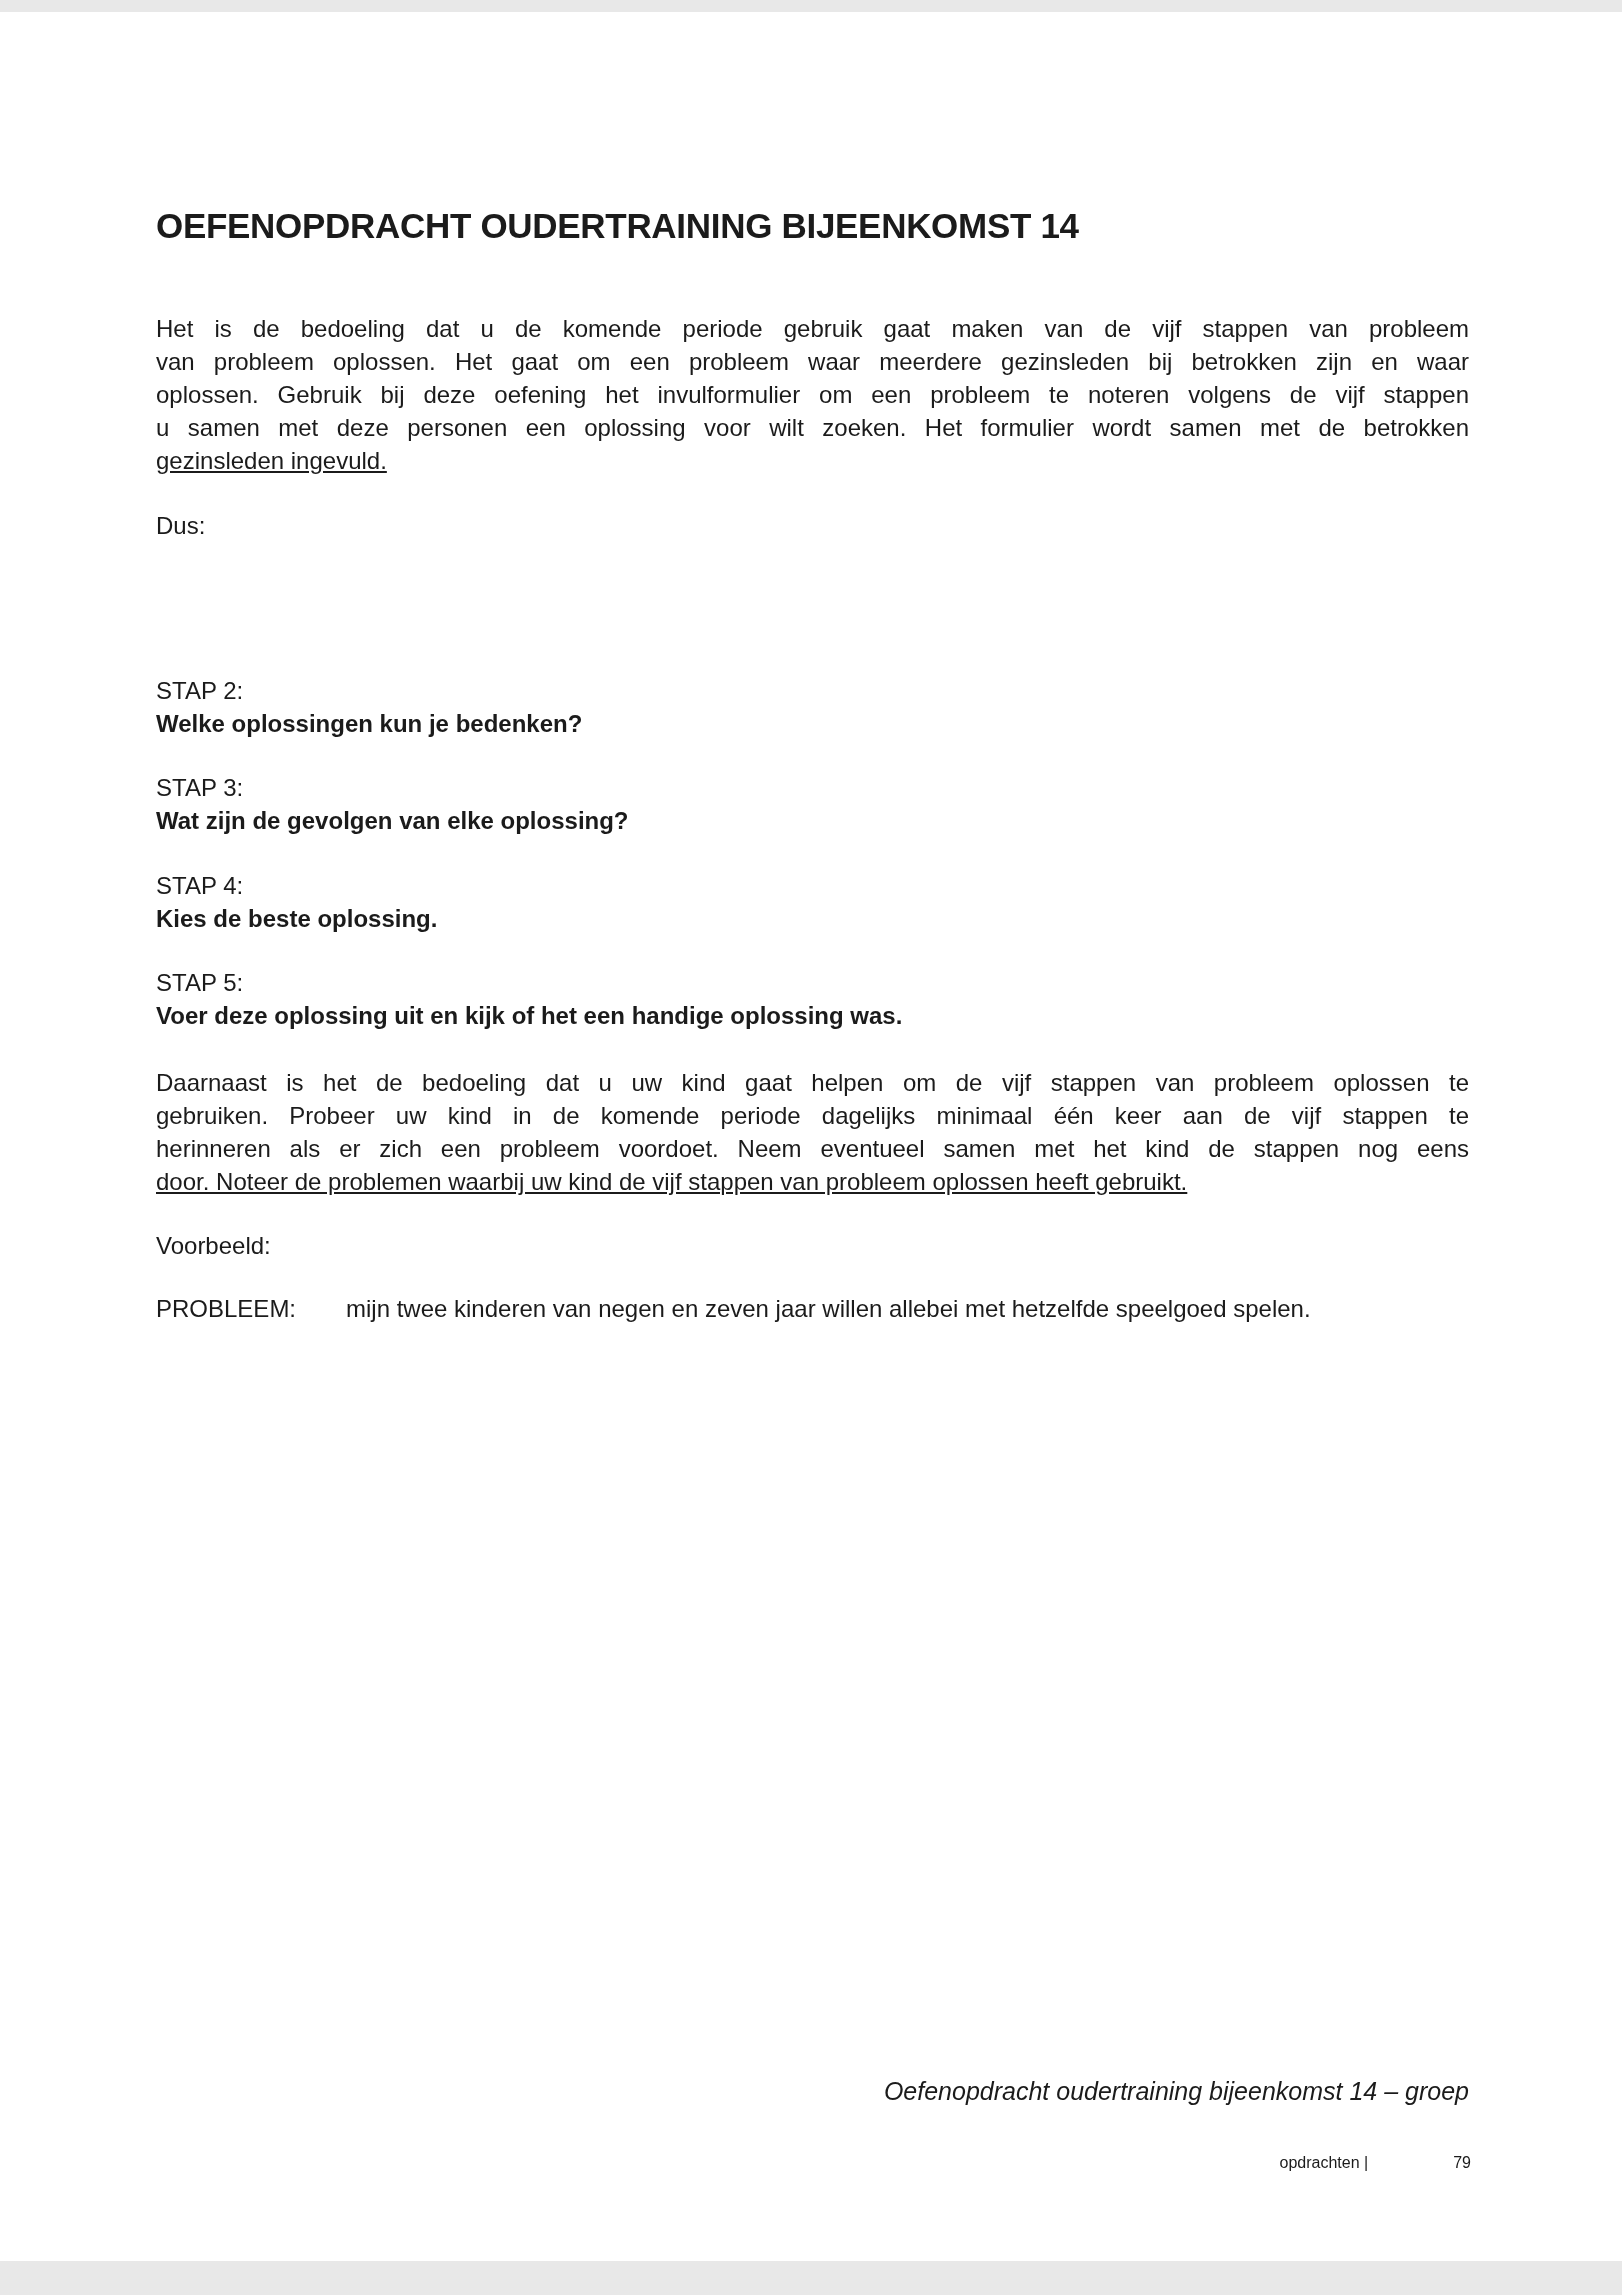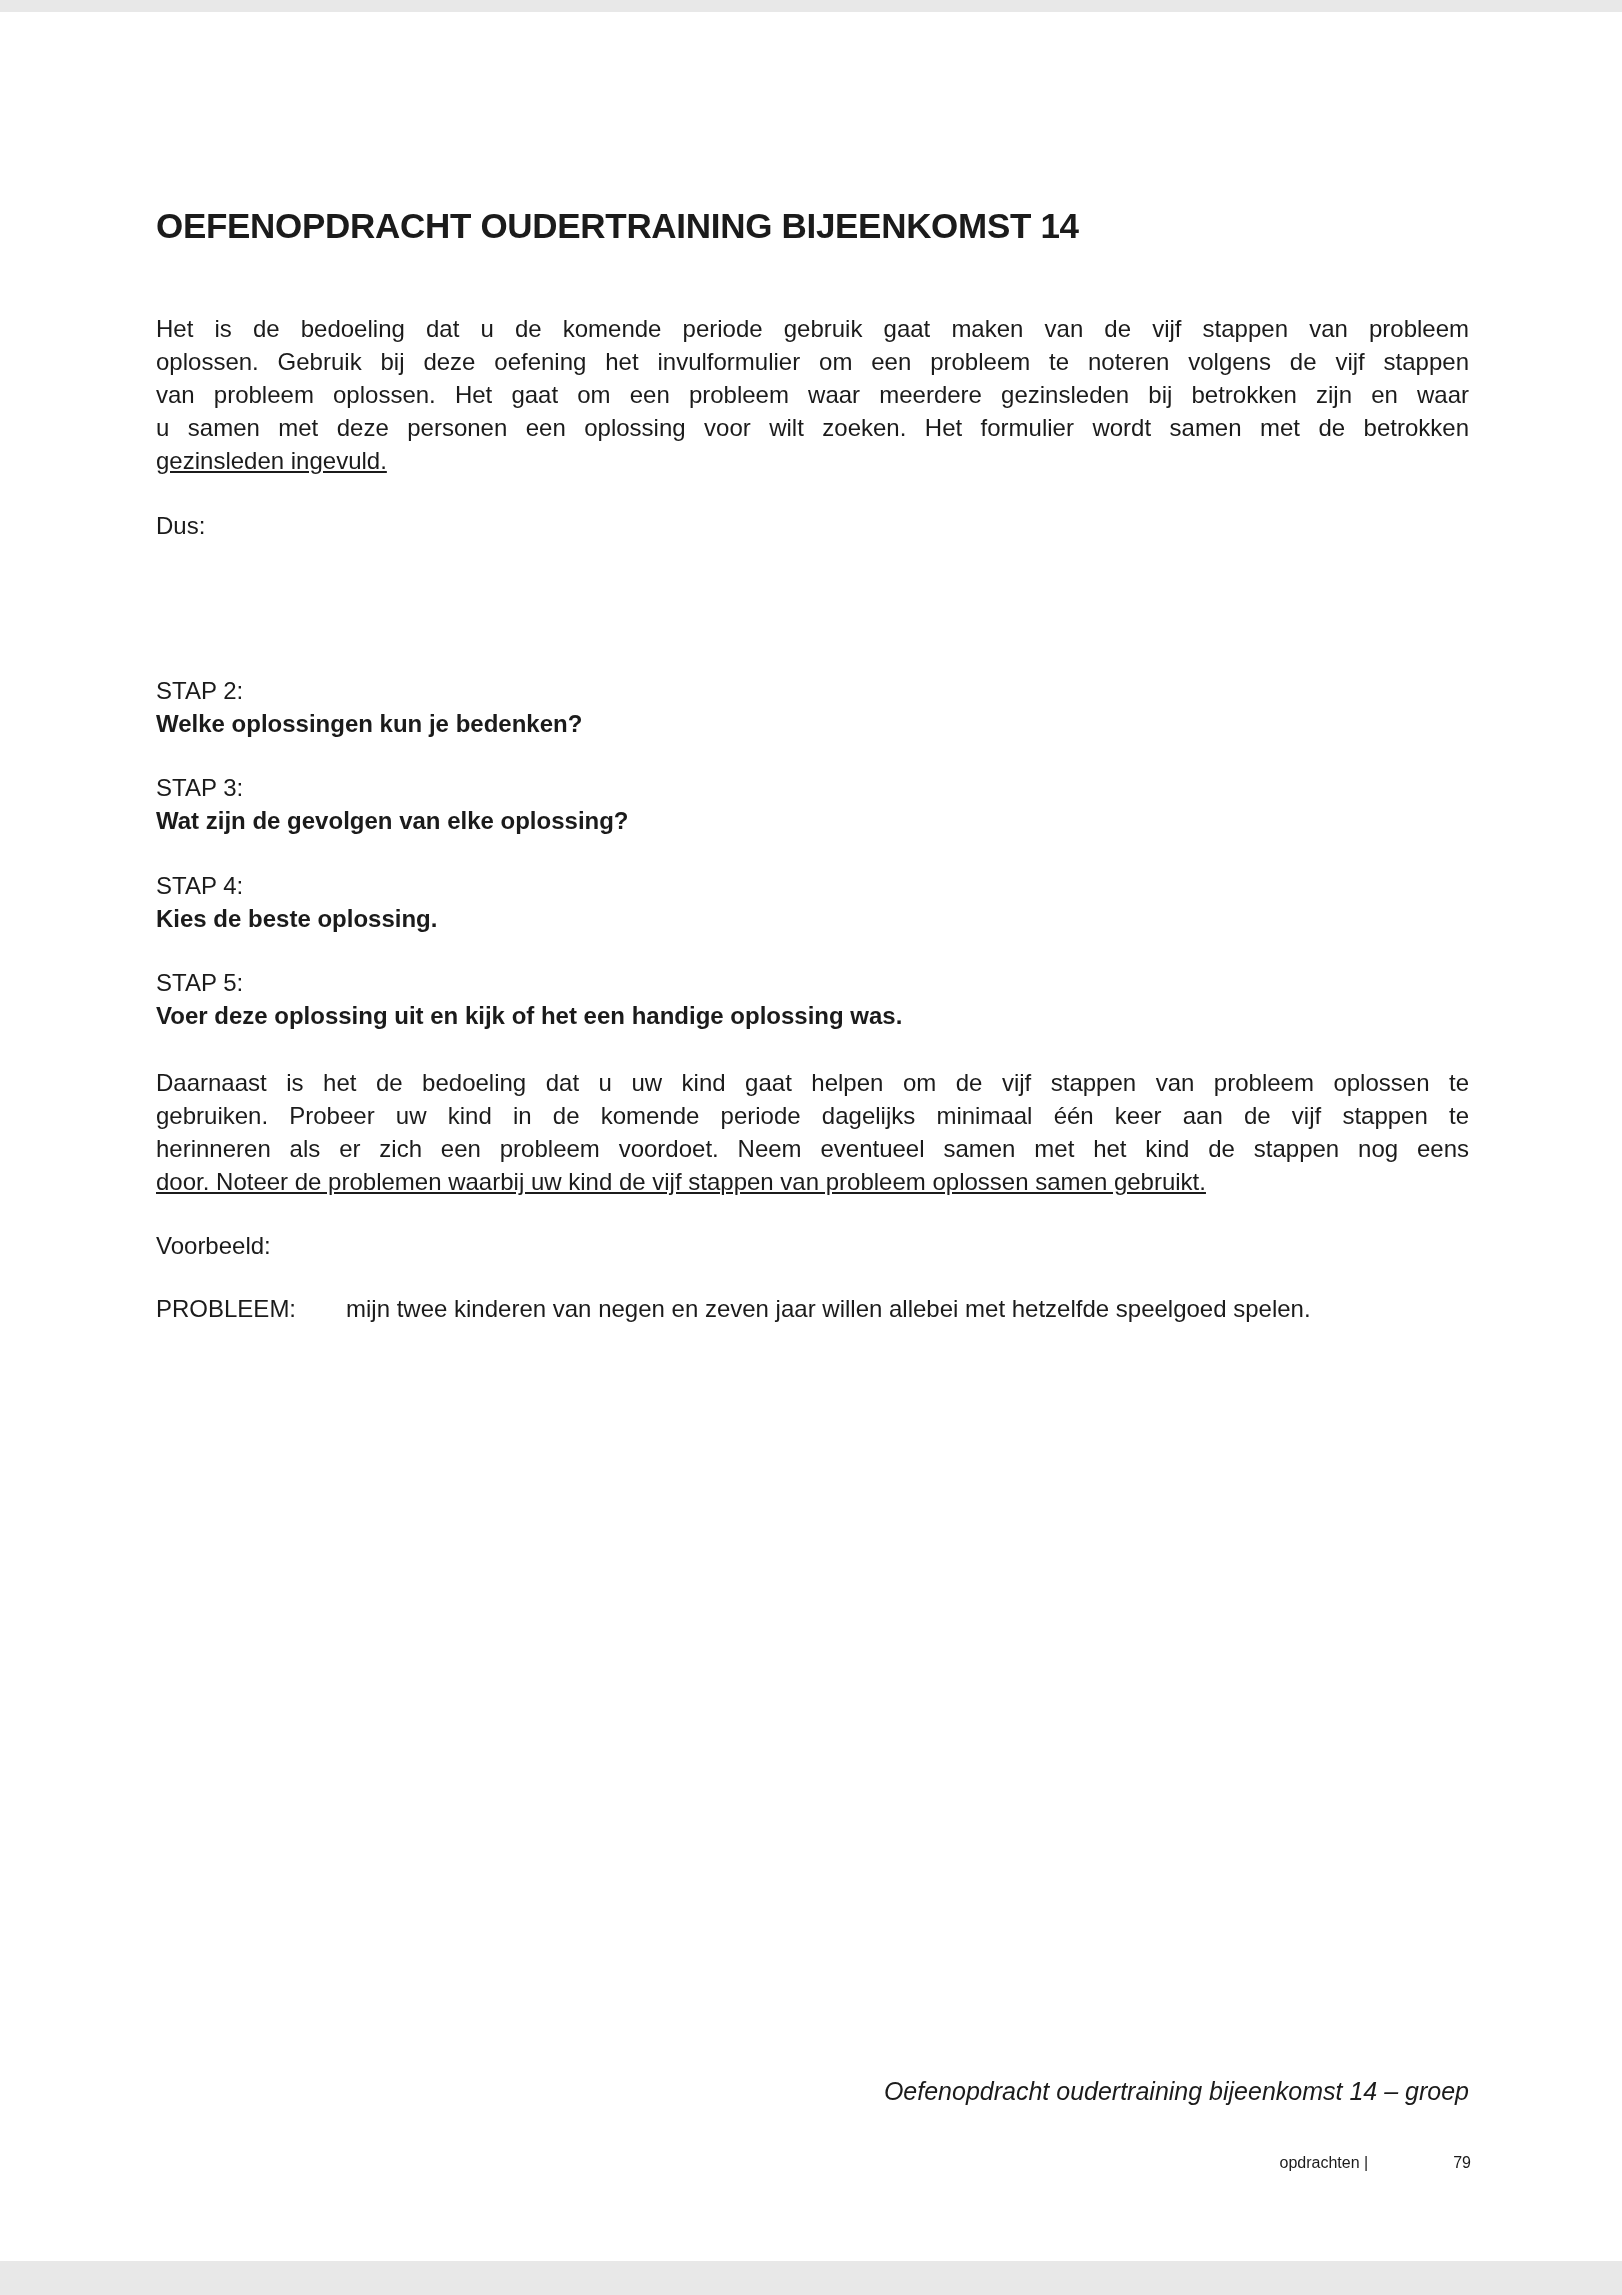--- a/index.html
+++ b/index.html
@@ -79,22 +79,22 @@
 </style>
 </head>
 <body>
 
 <div class="page">
 
   <h1 class="abs doc-title">OEFENOPDRACHT OUDERTRAINING BIJEENKOMST 14</h1>
 
   <div class="abs para body-text" style="top:300px">
     <div class="jline">Het is de bedoeling dat u de komende periode gebruik gaat maken van de vijf stappen van probleem</div>
+    <div class="jline">van probleem oplossen. Het gaat om een probleem waar meerdere gezinsleden bij betrokken zijn en waar</div>
     <div class="jline">oplossen. Gebruik bij deze oefening het invulformulier om een probleem te noteren volgens de vijf stappen</div>
-    <div class="jline">van probleem oplossen. Het gaat om een probleem waar meerdere gezinsleden bij betrokken zijn en waar</div>
     <div class="jline">u samen met deze personen een oplossing voor wilt zoeken. Het formulier wordt samen met de betrokken</div>
     <div class="lline">gezinsleden ingevuld.</div>
   </div>
 
   <div class="abs body-text label-line" style="top:497px">Dus:</div>
 
 
   <div class="abs body-text step-block" style="top:662px">
     <div class="step-label">STAP 2:</div>
     <div class="step-text">Welke oplossingen kun je bedenken?</div>
@@ -112,21 +112,21 @@
 
   <div class="abs body-text step-block" style="top:954px">
     <div class="step-label">STAP 5:</div>
     <div class="step-text">Voer deze oplossing uit en kijk of het een handige oplossing was.</div>
   </div>
 
   <div class="abs para body-text" style="top:1054px">
     <div class="jline">Daarnaast is het de bedoeling dat u uw kind gaat helpen om de vijf stappen van probleem oplossen te</div>
     <div class="jline">gebruiken. Probeer uw kind in de komende periode dagelijks minimaal één keer aan de vijf stappen te</div>
     <div class="jline">herinneren als er zich een probleem voordoet. Neem eventueel samen met het kind de stappen nog eens</div>
-    <div class="lline">door. Noteer de problemen waarbij uw kind de vijf stappen van probleem oplossen samen gebruikt.</div>
+    <div class="lline">door. Noteer de problemen waarbij uw kind de vijf stappen van probleem oplossen heeft gebruikt.</div>
   </div>
 
   <div class="abs body-text label-line" style="top:1217px">Voorbeeld:</div>
 
   <div class="abs body-text probleem-row" style="top:1280px">
     <span class="probleem-label">PROBLEEM:</span>
     <span class="probleem-text">mijn twee kinderen van negen en zeven jaar willen allebei met hetzelfde speelgoed spelen.</span>
   </div>
 
   <div class="footer-running">Oefenopdracht oudertraining bijeenkomst 14 – groep</div>

